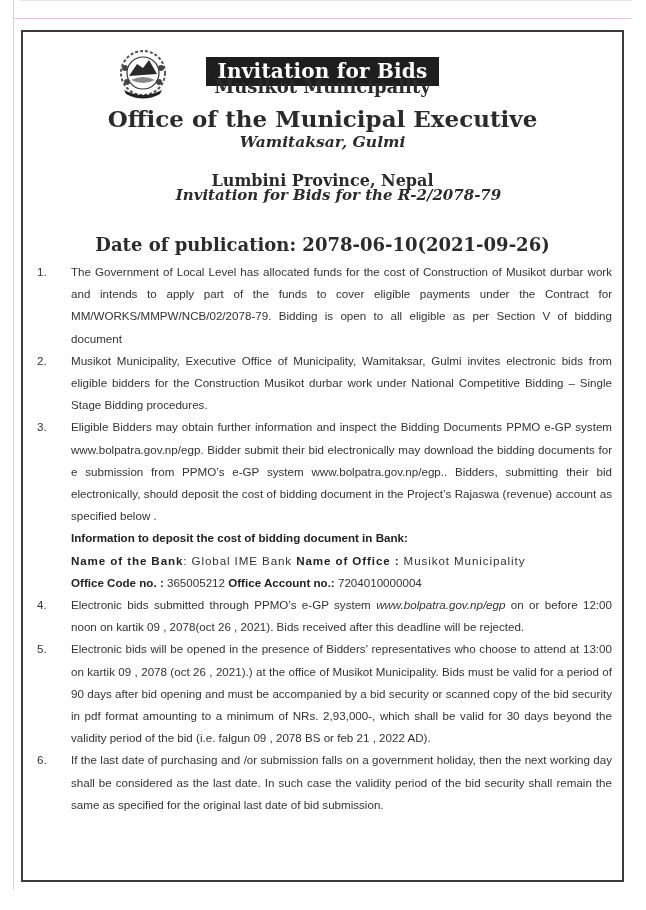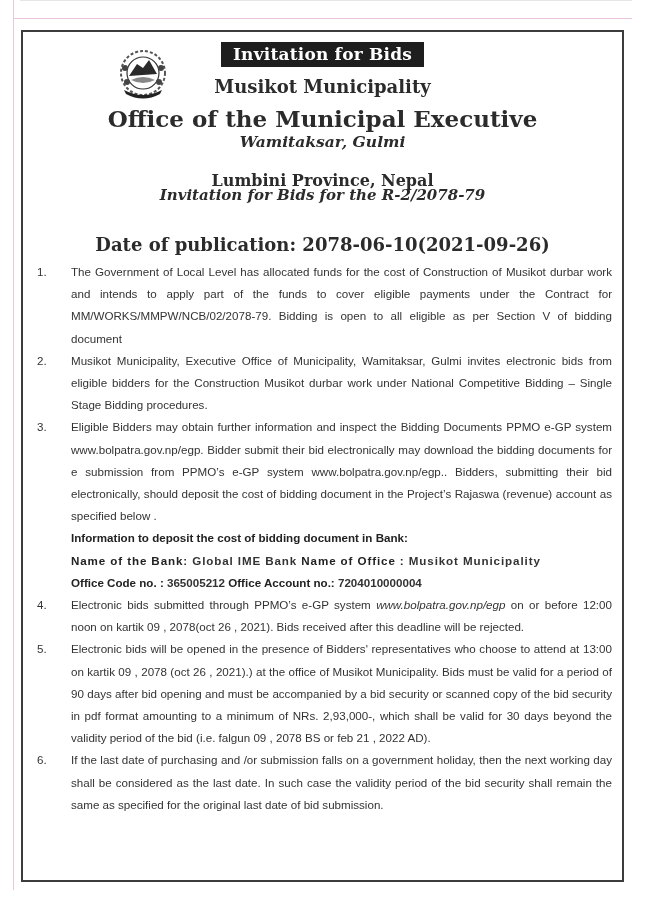--- a/index.html
+++ b/index.html
@@ -7,34 +7,34 @@
          font-family:"Liberation Sans", sans-serif; color:#2a2a2a; }
   .top-rule { position:absolute; left:20px; top:0; width:612px; height:1px; background:#e6e6e6; }
   .pink-h { position:absolute; left:13px; top:18px; width:619px; height:1px; background:#eac7dc; }
   .pink-v { position:absolute; left:13px; top:0; width:1px; height:890px; background:#eac7dc; }
   .box { position:absolute; left:21px; top:30px; width:603px; height:852px;
          border:2px solid #3c3c3c; box-sizing:border-box; }
   .emblem { position:absolute; left:92px; top:14px; width:56px; height:56px; }
   .hdr { position:absolute; left:0; width:100%; text-align:center;
          font-family:"DejaVu Serif", "Liberation Serif", serif; font-weight:bold; color:#2b2b2b; }
   .title-wrap { top:10px; }
-  .title { display:inline-block; background:#1e1e1e; color:#fff; font-size:17px;
-           padding:2px 12px 3px 12px; letter-spacing:0.2px; }
+  .title { display:inline-block; background:#1e1e1e; color:#fff; font-size:20px;
+           padding:2px 12px 3px 12px; letter-spacing:0.2px;margin-top:15px; }
   .h-muni { top:44px; font-size:18px; }
   .h-office { top:73px; font-size:23px; }
   .h-wami { top:100px; font-size:15.5px; font-style:italic; }
   .h-prov { top:139px; font-size:16px; }
-  .h-ifb { top:154px; font-size:15px; font-style:italic; }
+  .h-ifb { top:154px; font-size:15px; font-style:italic;margin-left:16px; }
   .h-contract { top:179px; font-size:13px; font-weight:normal; color:#444; }
   .h-date { top:202px; font-size:18px; }
   .items { position:absolute; left:14px; top:229px; width:575px;
            font-size:11.6px; line-height:22.2px; color:#333; }
   .item { position:relative; padding-left:34px; text-align:justify; }
   .num { position:absolute; left:0; top:0; width:28px; }
-  .bank { padding-left:34px;font-weight:bold; }
+  .bank { padding-left:34px; }
   .bank b { color:#222; }
   .spaced { letter-spacing:0.9px; }
   i.url { font-style:italic; }
 </style>
 </head>
 <body>
 
 <div class="top-rule"></div>
 <div class="pink-h"></div>
 <div class="pink-v"></div>

